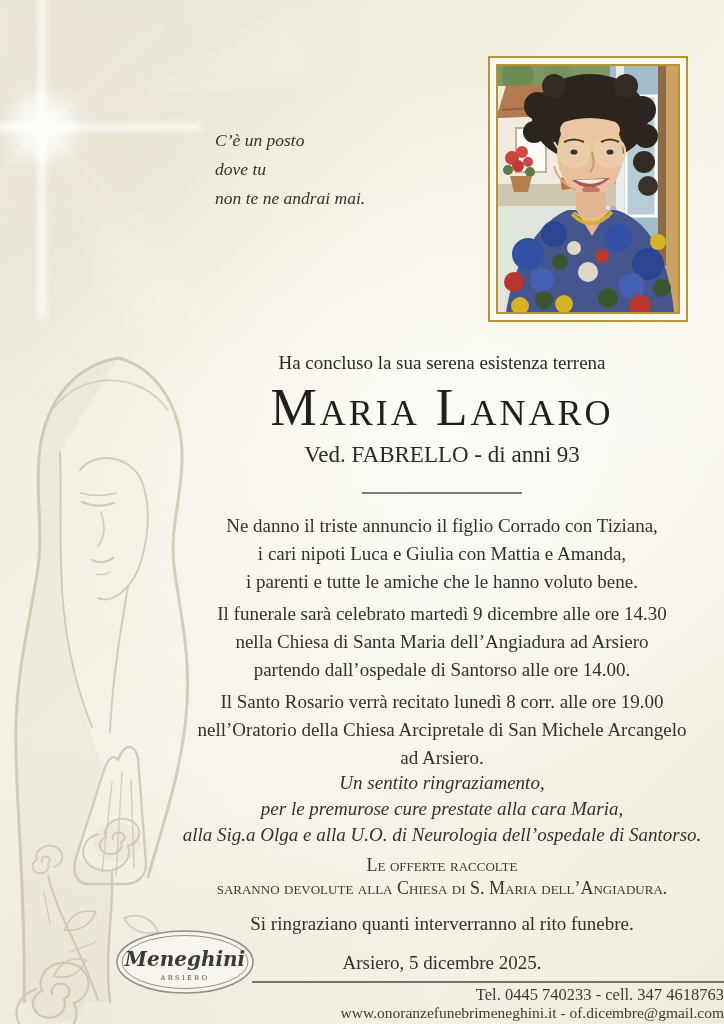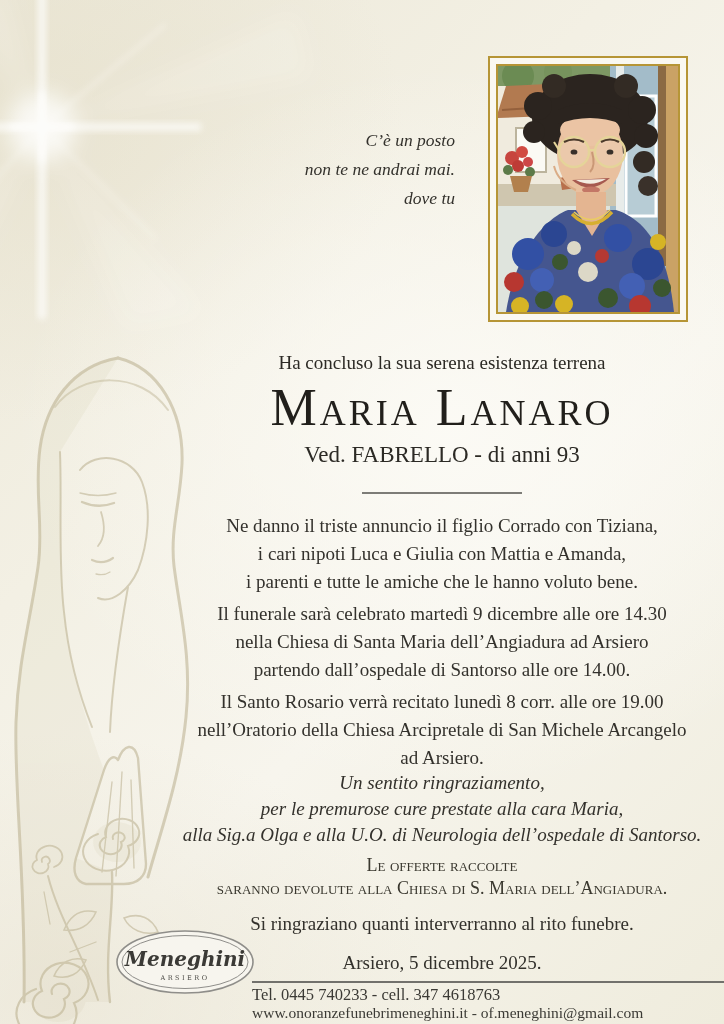--- a/index.html
+++ b/index.html
@@ -12,21 +12,21 @@
       radial-gradient(ellipse 500px 400px at 4% 12%, rgba(228,222,200,.55) 0%, rgba(228,222,200,0) 75%),
       radial-gradient(ellipse 500px 360px at 8% 98%, rgba(228,222,202,.5) 0%, rgba(228,222,202,0) 75%),
       linear-gradient(135deg,#ece8d8 0%,#f3f0e4 35%,#f7f5ed 60%,#efecdd 100%);
     font-family:"Liberation Serif","DejaVu Serif",serif;
     color:#2f2d28;
   }
   .abs{position:absolute;}
   
   .poem{
     left:215px;top:126px;width:240px;
-    text-align:right;
+    text-align:left;
     font-style:italic;
     font-size:17.5px;line-height:29px;
     color:#33312c;
   }
   
   .photo-frame{
     left:488px;top:56px;width:200px;height:266px;
     box-sizing:border-box;
     border:2px solid #b69536;
     background:#faf8f1;
@@ -51,21 +51,21 @@
   }
   .subtitle{font-size:23px;line-height:30px;margin-top:2px;color:#2c2a25;}
   .sep{width:160px;height:0;border-top:2px solid #7d7c77;margin:22px auto 0 auto;}
   
   .para{width:584px;left:150px;text-align:center;font-size:19px;line-height:28px;color:#33312c;}
   .para.italic{font-style:italic;line-height:26px;}
   .para.smallcaps{font-variant:small-caps;font-size:18px;line-height:23px;color:#3a382f;}
   
   .footer-line{left:252px;top:981px;right:-4px;height:2px;background:#72716c;}
   .logo{left:114px;top:929px;width:142px;height:66px;}
-  .contact{left:252px;top:985px;width:472px;text-align:left;
+  .contact{left:252px;top:985px;width:472px;text-align:right;
     font-family:"Liberation Sans","DejaVu Sans",sans-serif;}
   .contact .tel{font-size:16.5px;line-height:19px;color:#3b3a35;font-family:"Liberation Serif",serif;}
   .contact .web{font-size:15.5px;line-height:18px;color:#3b3a35;font-family:"Liberation Serif",serif;}
   .watermark svg{display:block;}
 </style>
 </head>
 <body>
 
 <div class="page">
 
@@ -205,22 +205,22 @@
           <circle cx="62" cy="196" r="8" fill="#3c5630"></circle>
         <circle cx="90" cy="206" r="10" fill="#dcd8c8"></circle>
           <circle cx="104" cy="190" r="7" fill="#b03a34"></circle>
         <circle cx="76" cy="182" r="7" fill="#dcd8c8"></circle>
       </svg>
     </div>
   </div>
 
   <div class="abs poem">
     <div>C’è un posto</div>
+    <div>dove tu</div>
     <div>non te ne andrai mai.</div>
-    <div>dove tu</div>
   </div>
 
   <div class="abs header">
     <div class="intro">Ha concluso la sua serena esistenza terrena</div>
     <div class="name">Maria Lanaro</div>
     <div class="subtitle">Ved. FABRELLO - di anni 93</div>
     <div class="sep"></div>
   </div>
 
   <div class="abs para" style="top:512px;">
@@ -262,16 +262,16 @@
     <svg width="142" height="66" viewBox="0 0 142 66">
       <ellipse cx="71" cy="33" rx="68" ry="31" fill="#f7f5ee" stroke="#8f8e8a" stroke-width="1.6"></ellipse>
       <ellipse cx="71" cy="33" rx="63" ry="26.5" fill="none" stroke="#8f8e8a" stroke-width="1"></ellipse>
       <text x="71" y="37" text-anchor="middle" font-family="DejaVu Serif, serif" font-style="italic" font-weight="bold" font-size="20" fill="#3b3a36">Meneghini</text>
       <text x="71" y="51" text-anchor="middle" font-family="DejaVu Serif, serif" font-size="6.5" letter-spacing="2.5" fill="#4a4944">ARSIERO</text>
     </svg>
   </div>
 
   <div class="abs contact">
     <div class="tel">Tel. 0445 740233 - cell. 347 4618763</div>
-    <div class="web">www.onoranzefunebrimeneghini.it - of.meneghini@gmail.com</div>
+    <div class="web">www.onoranzefunebrimeneghini.it - of.dicembre@gmail.com</div>
   </div>
 
 </div>
 
 </body></html>

